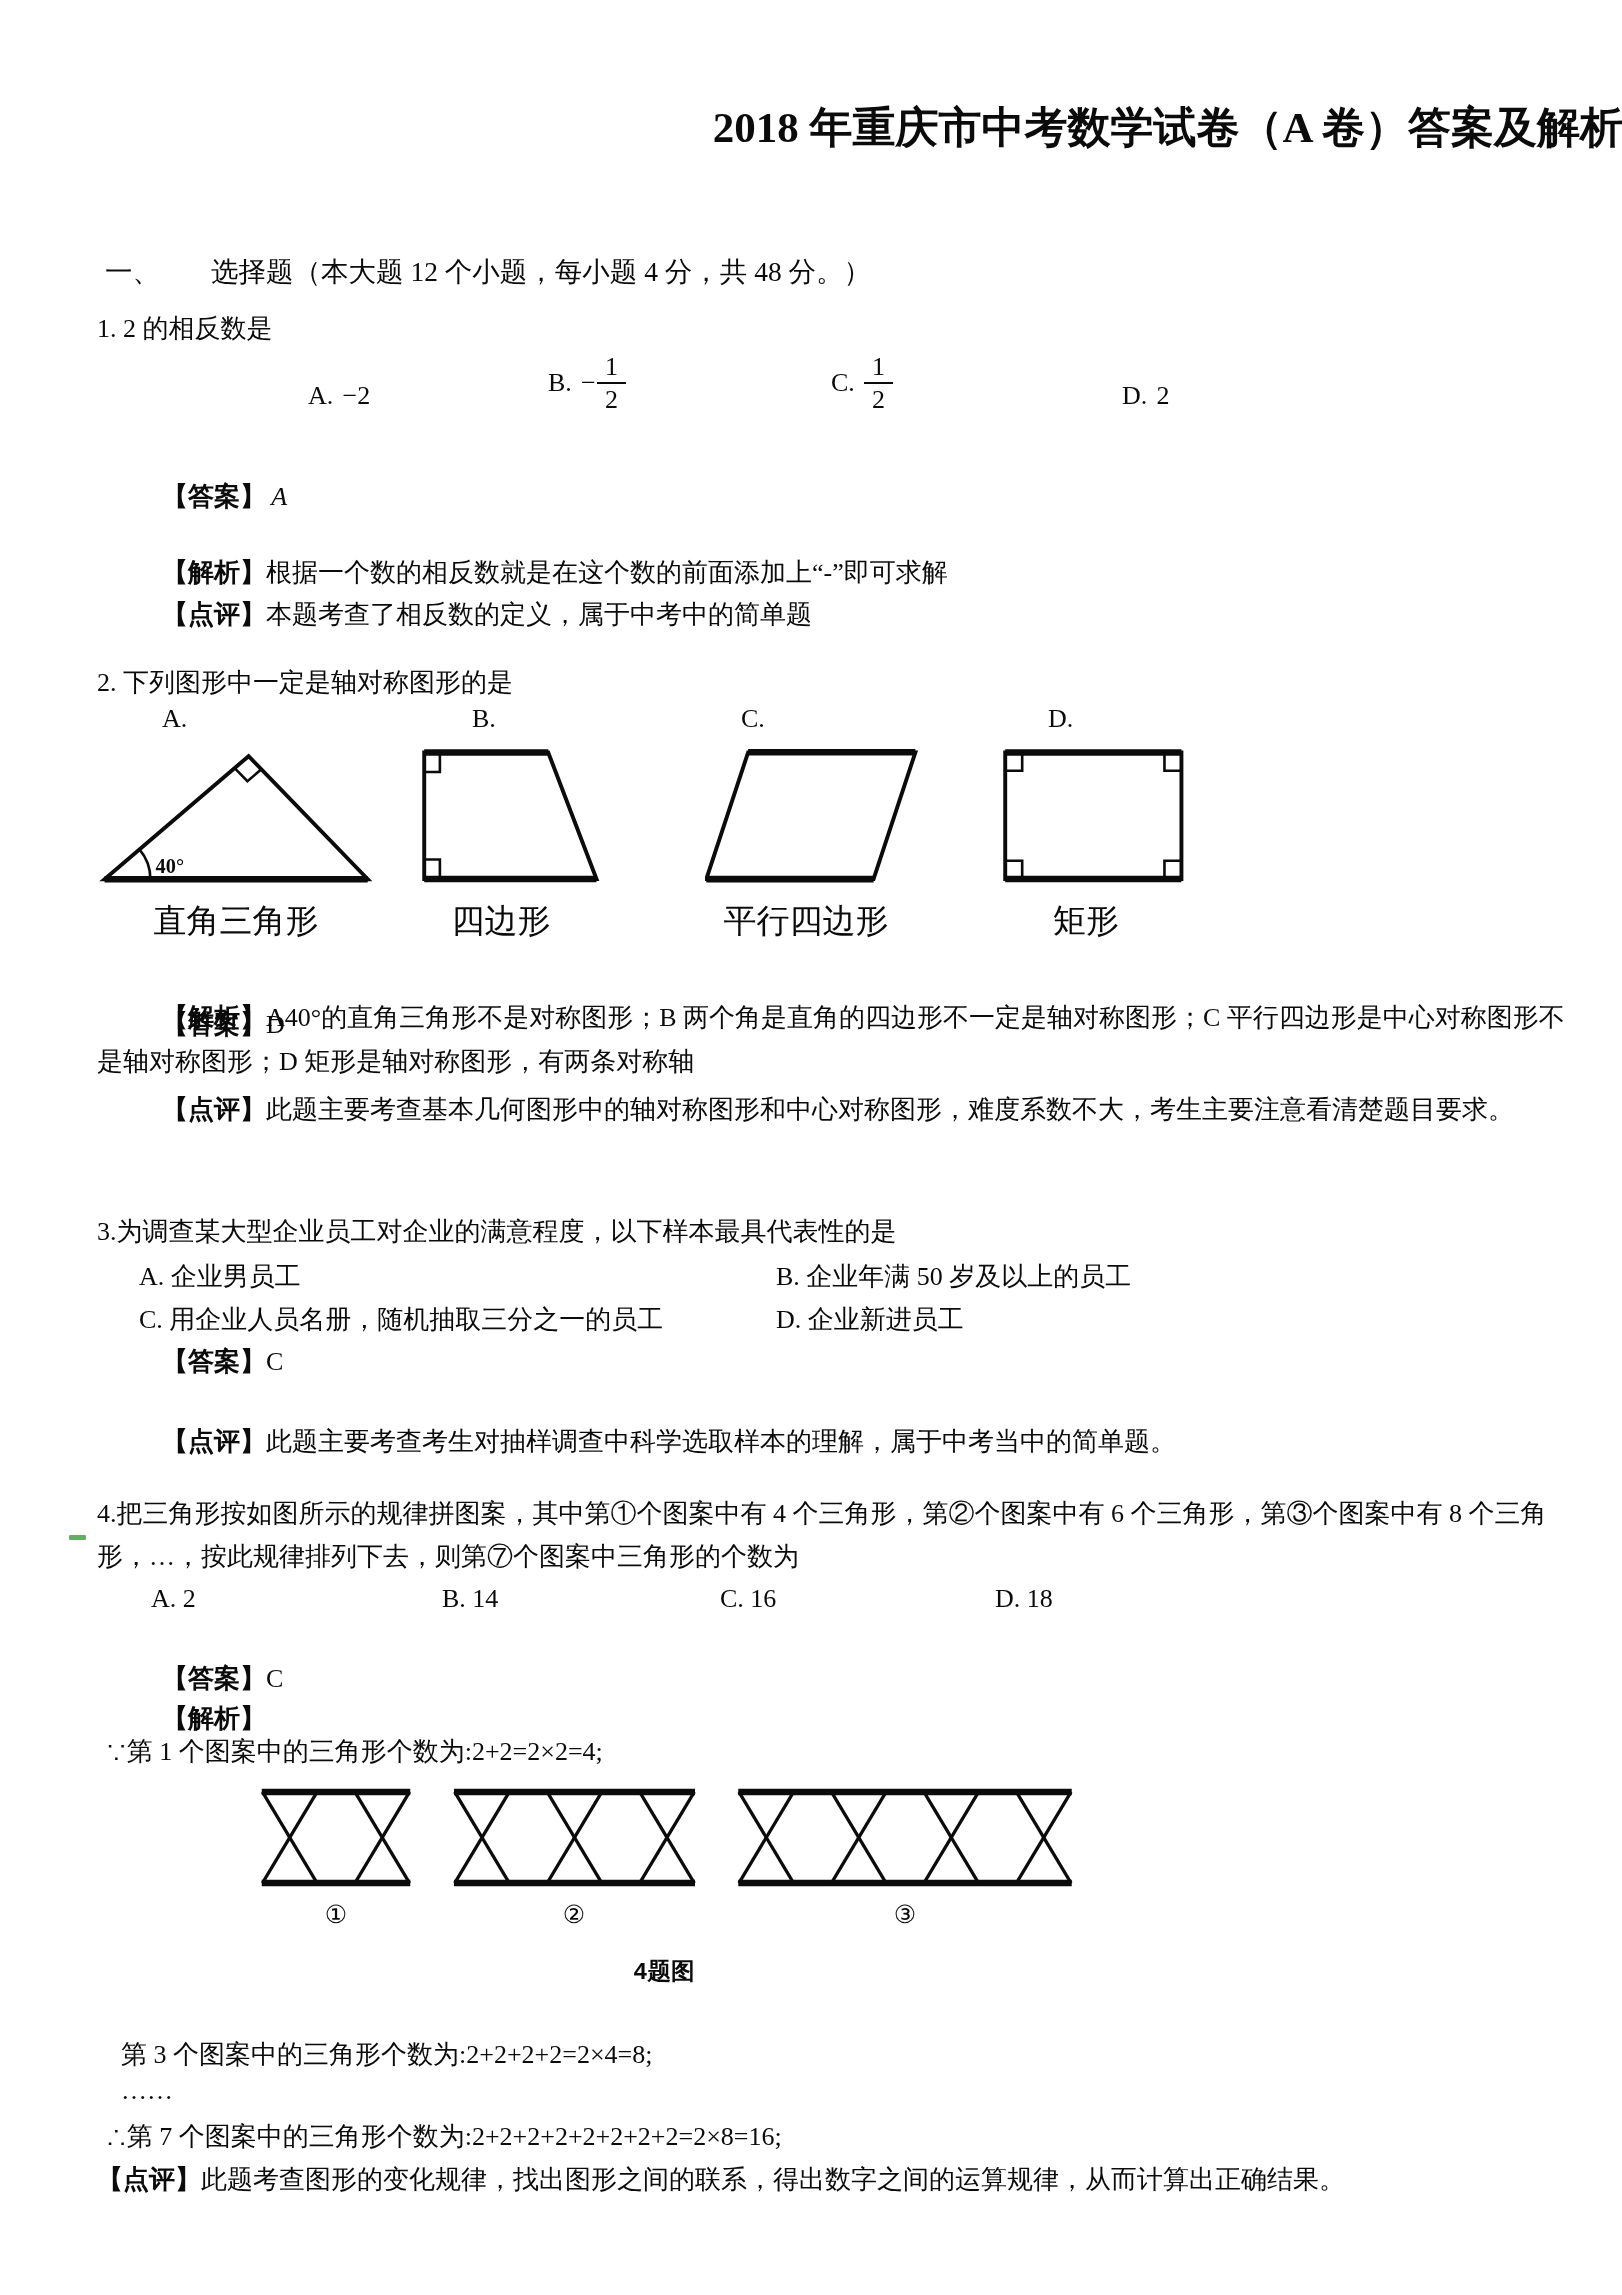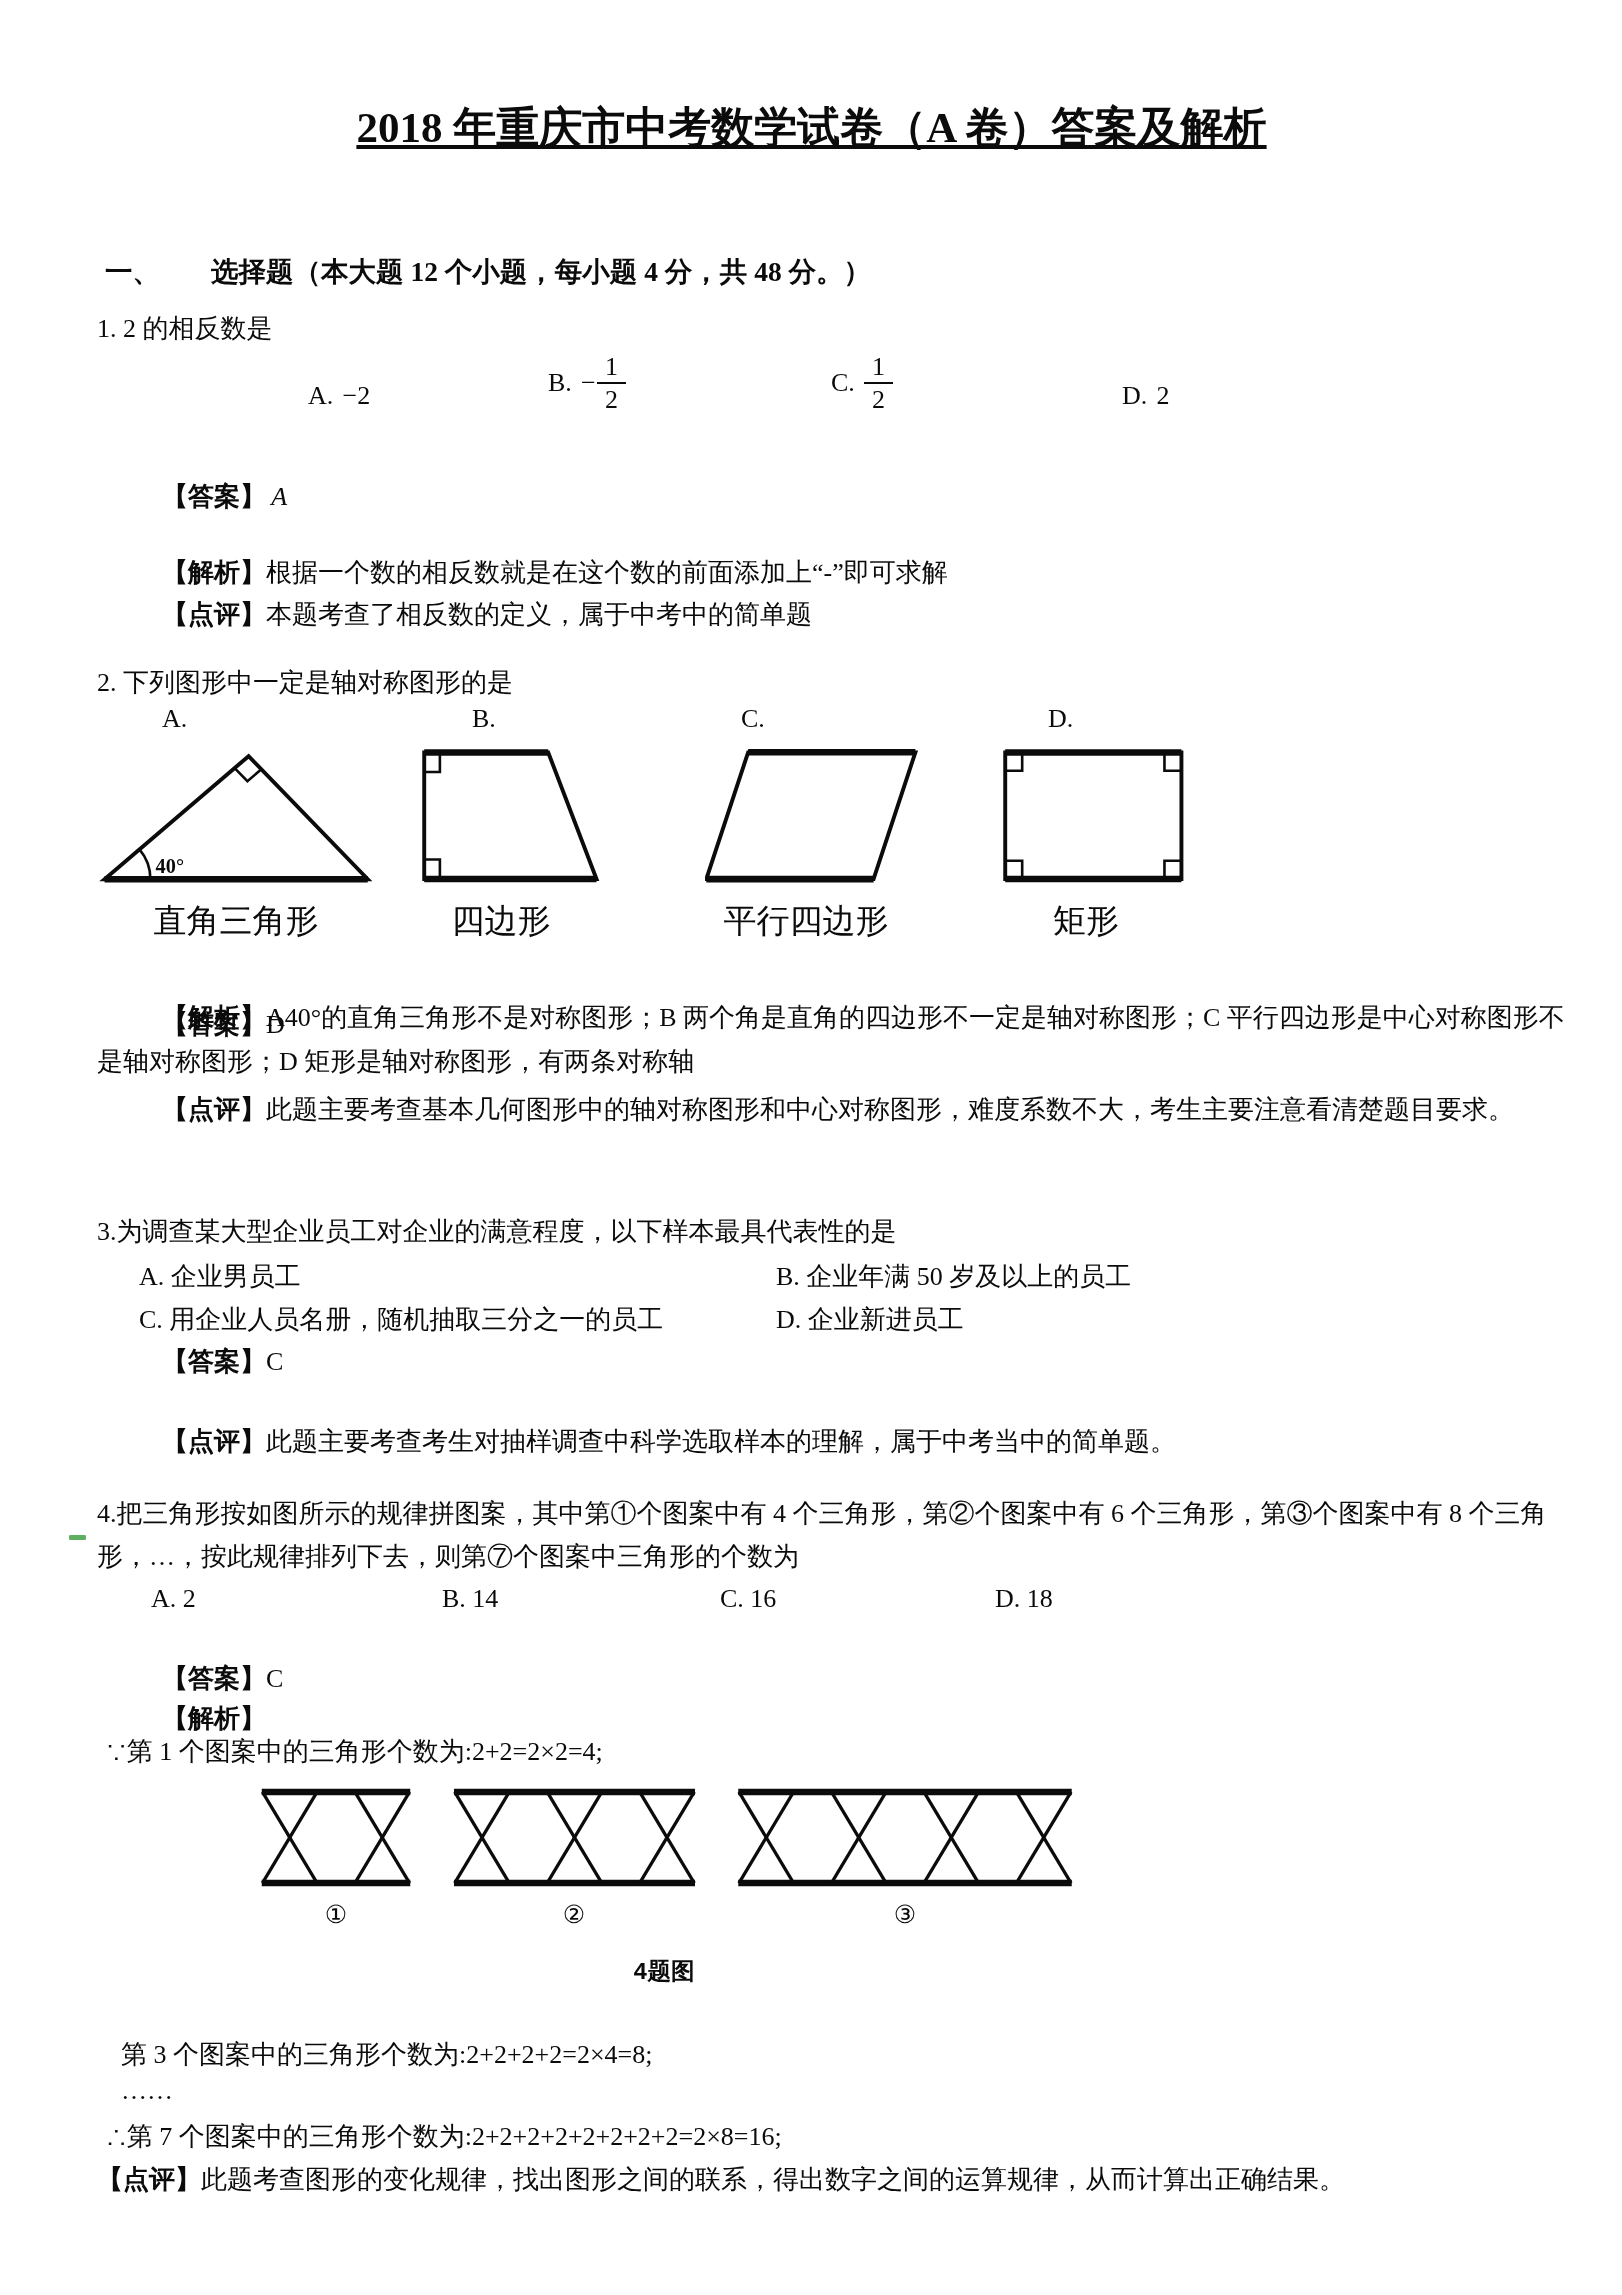--- a/index.html
+++ b/index.html
@@ -8,23 +8,23 @@
     width:1623px;height:2295px;
     background:#ffffff;
     font-family:"Liberation Serif","DejaVu Serif",serif;
     color:#0b0b0b;
     font-size:26px;
     overflow:hidden;
   }
   .abs{position:absolute;}
   .title{
     position:absolute;top:99px;left:0;width:100%;
-    text-align:center;font-size:43px;font-weight:bold;white-space:nowrap;text-decoration:underline;
+    text-align:right;font-size:43px;font-weight:bold;white-space:nowrap;
   }
-  .section-heading{position:absolute;top:254px;left:105px;font-weight:bold;font-size:27.5px;white-space:nowrap;}
+  .section-heading{position:absolute;top:254px;left:105px;font-weight:normal;font-size:27.5px;white-space:nowrap;}
   .section-gap{display:inline-block;width:51px;}
   .stem{left:97px;white-space:nowrap;}
   .wideblock{left:97px;width:1474px;line-height:44px;text-indent:65px;}
   .noindent{text-indent:0;}
   .lbl{font-weight:bold;}
   .ans-italic{font-style:italic;padding-left:5.2px;}
   .opt{position:absolute;display:inline-flex;align-items:center;white-space:nowrap;}
   .opt-label{margin-right:9.2px;}
   .frac{display:inline-flex;flex-direction:column;align-items:center;line-height:1.05;vertical-align:middle;}
   .frac .num{border-bottom:2px solid #0b0b0b;padding:0 7.9px 2px;}

